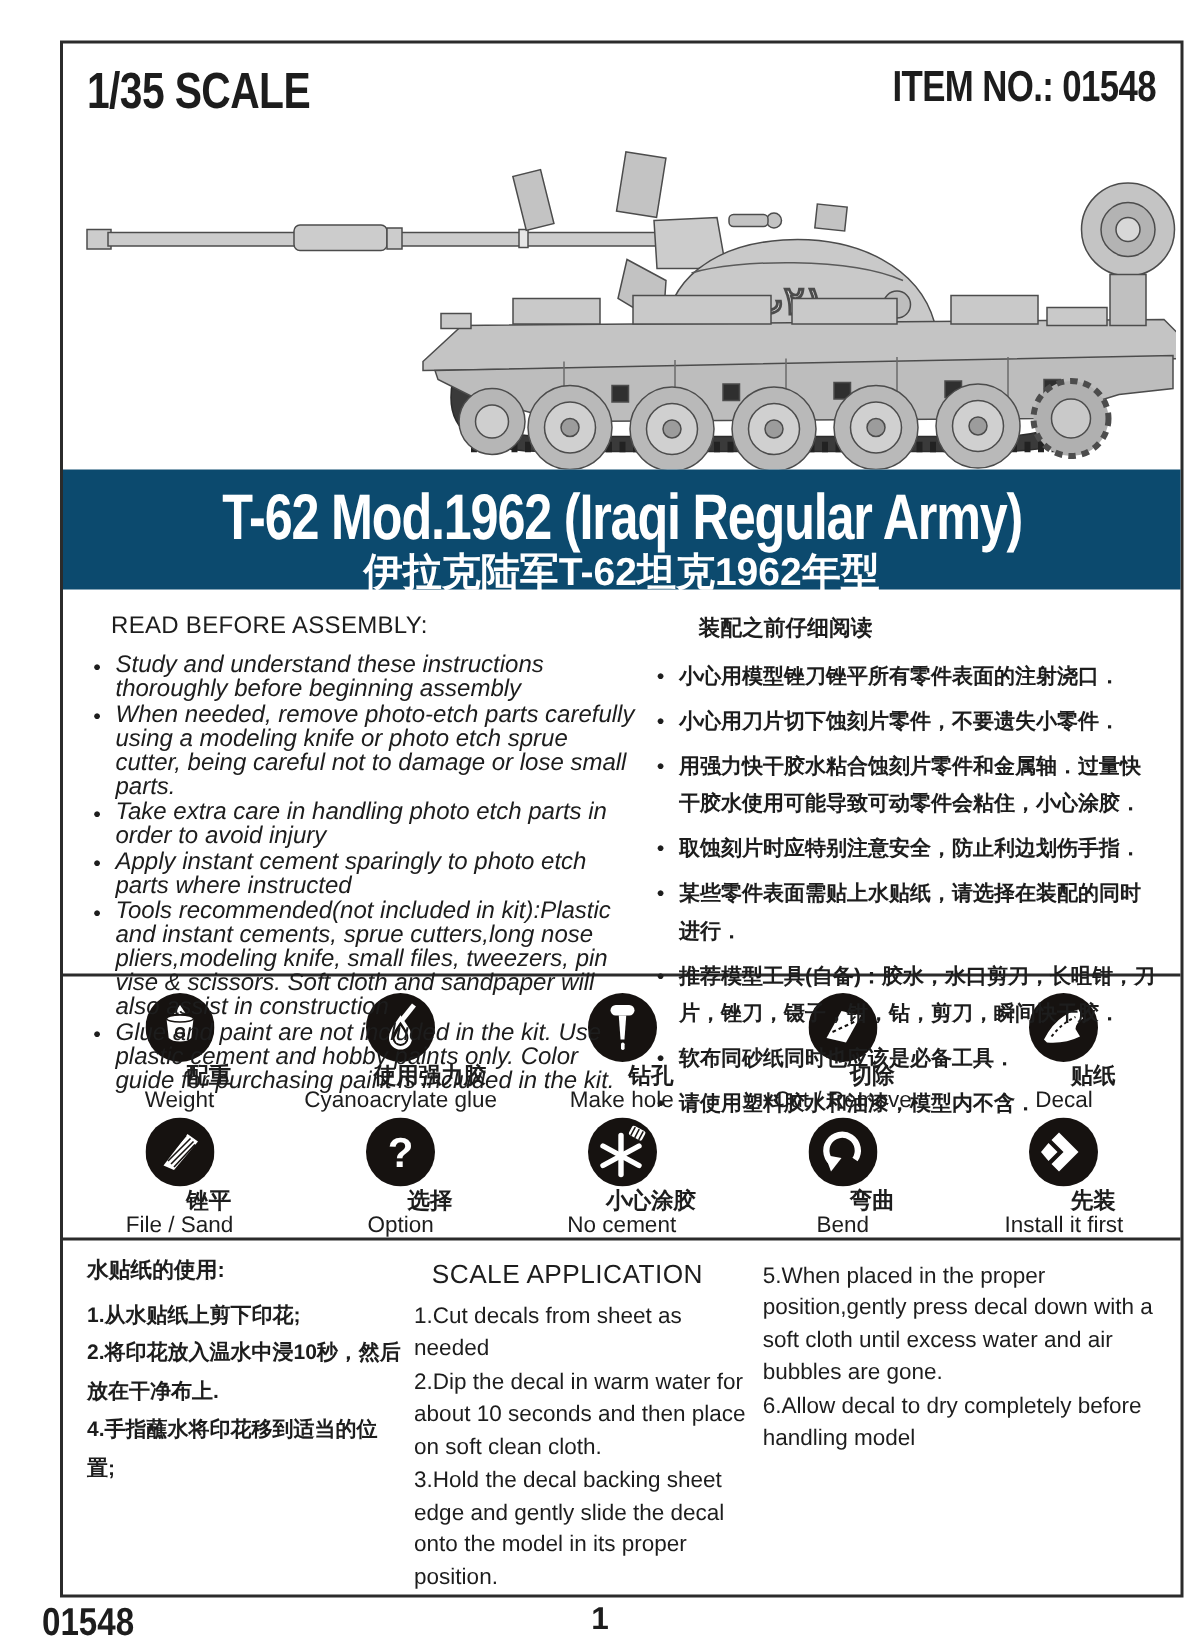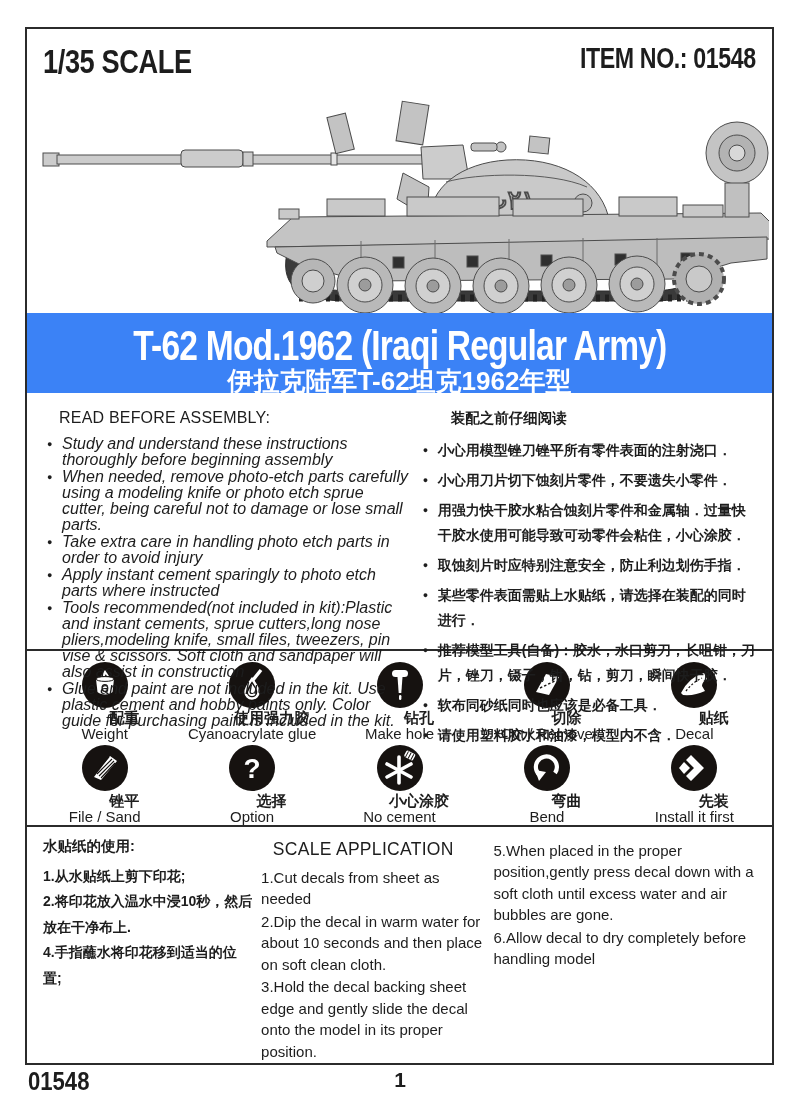--- a/index.html
+++ b/index.html
@@ -1,32 +1,32 @@
 <!DOCTYPE html>
 <html><head>
 <meta charset="utf-8">
 <style>
   * { margin:0; padding:0; box-sizing:border-box; }
   html,body { width:800px; height:1097px; background:#ffffff; font-family:"Liberation Sans", sans-serif; color:#1d1d1d; }
   .page { position:relative; width:800px; height:1097px; overflow:hidden; }
-  .frame { position:absolute; left:25px; top:27px; width:749px; height:1038px; border:2px solid #2b2b2b; background:#fff; display:flex; flex-direction:column; }
+  .frame { position:absolute; left:40px; top:27px; width:749px; height:1038px; border:2px solid #2b2b2b; background:#fff; display:flex; flex-direction:column; }
 
   
   .hdr { display:flex; justify-content:space-between; align-items:flex-start; padding:13px 16px 0 16px; height:56px; }
   .condensed { display:inline-block; transform:scaleX(.8); transform-origin:left center; font-weight:bold; letter-spacing:-.5px; white-space:nowrap; }
   .condensed.right { transform-origin:right center; }
   .scale-txt { font-size:34px; }
   .item-txt  { font-size:29px; }
 
   
   .tank-wrap { height:234px; display:flex; justify-content:center; align-items:flex-start; }
   .tank-wrap svg { margin-top:4px; }
 
   
-  .titlebar { height:80px; background:#3b82f6; color:#fff; text-align:center; padding-top:10px; }
+  .titlebar { height:80px; background:#0c4a6e; color:#fff; text-align:center; padding-top:10px; }
   .title-en { font-size:43px; font-weight:bold; letter-spacing:-1px; display:inline-block; transform:scaleX(.78); transform-origin:center; white-space:nowrap; line-height:44px; }
   .title-zh { font-size:26px; font-weight:bold; line-height:28px; }
 
   
   .readb { display:flex; padding:14px 14px 6px 20px; height:256px; }
   .col-en { width:52%; padding-right:8px; }
   .col-zh { width:48%; padding-left:6px; }
   .rb-head { font-size:16px; margin:2px 0 9px 12px; letter-spacing:.2px; }
   .zh-head { font-size:14.5px; margin:2px 0 10px 28px; font-weight:bold; }
   ul.dotlist { list-style:none; }

